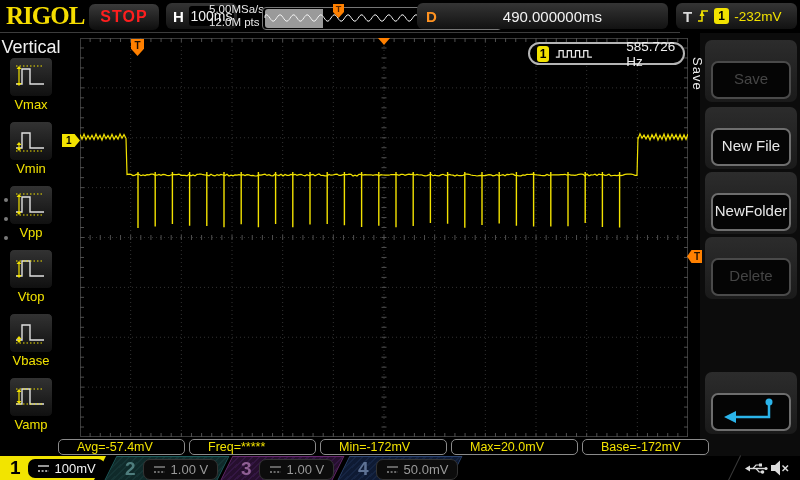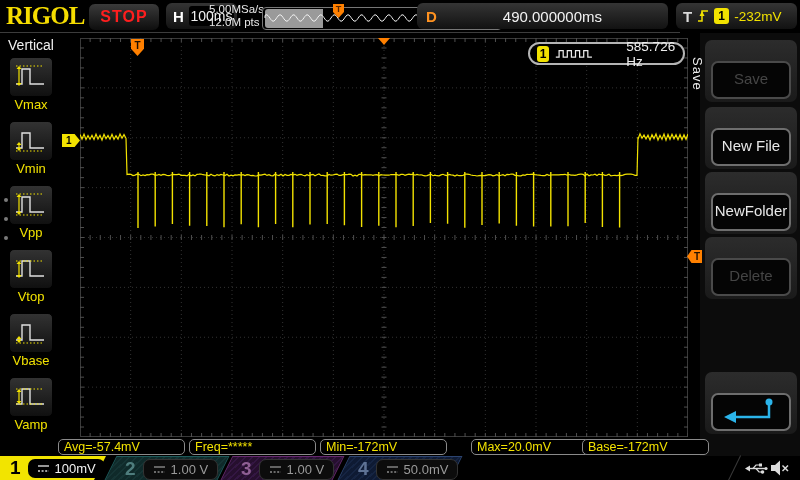--- a/index.html
+++ b/index.html
@@ -34,21 +34,21 @@
   .d-box .dv{flex:1;text-align:center;color:#f2f2f2;font-size:15px;}
   .t-box{position:absolute;left:676px;top:3px;width:121px;height:26px;border-radius:6px;
         background:linear-gradient(#343434,#121212);display:flex;align-items:center;gap:5px;padding-left:7px;box-sizing:border-box;}
   .t-box .tl{font-size:15px;font-weight:bold;color:#dcdcdc;}
   .chan-badge{width:15px;height:16px;background:#f2e200;border-radius:3px;color:#000;
         font-size:12px;font-weight:bold;text-align:center;line-height:16px;}
   .t-box .tv{color:#f2e200;font-size:13.5px;}
 
   
   .left-menu{position:absolute;left:0;top:33px;width:62px;bottom:25px;background:#000;}
-  .lm-title{position:absolute;left:0;top:4px;width:62px;text-align:center;color:#f0f0f0;font-size:14px;}
+  .lm-title{position:absolute;left:0;top:4px;width:62px;text-align:center;color:#f0f0f0;font-size:18px;}
   .lm-item{position:absolute;left:0;width:62px;height:62px;}
   .lm-btn{position:absolute;left:9px;top:0;width:42px;height:38px;border-radius:5px;
         background:linear-gradient(#323232,#101010);border:1px solid #000;}
   .lm-btn svg{position:absolute;left:3px;top:4px;}
   .lm-label{position:absolute;left:0;top:40px;width:62px;text-align:center;color:#f2e200;font-size:13px;}
   .lm-dot{position:absolute;left:4px;width:4px;height:4px;border-radius:50%;background:#7a7a7a;}
 
   
   .grid-wrap{position:absolute;left:80px;top:38px;width:608px;height:399px;}
   .mk{position:absolute;z-index:5;}
@@ -74,21 +74,21 @@
   .right-menu{position:absolute;left:700px;top:33px;width:100px;bottom:0;background:#0c0c0c;}
   .rm-tab{position:absolute;left:-10px;top:24px;writing-mode:vertical-rl;color:#ececec;font-size:13px;letter-spacing:1px;}
   .rm-slab{position:absolute;left:5px;width:92px;height:62px;border-radius:7px;
         background:linear-gradient(#2c2c2c,#1a1a1a);}
   .rm-btn{position:absolute;left:6px;top:21px;width:76px;height:34px;background:#050505;
         border:2px solid #6e6e6e;border-radius:7px;color:#e8e8e8;font-size:15px;text-align:center;line-height:32px;}
   .rm-btn.disabled{color:#454545;border-color:#4a4a4a;}
 
   
   .meas{position:absolute;top:439px;height:16px;background:#000;border:1px solid #8a8a8a;border-radius:5px;
-        color:#f2e200;font-size:12.5px;line-height:15px;padding-left:5px;box-sizing:border-box;width:127px;}
+        color:#f2e200;font-size:12.5px;line-height:15px;padding-left:18px;box-sizing:border-box;width:127px;}
 
   
   .ch-bar{position:absolute;left:0;top:456px;width:700px;height:24px;background:#000;overflow:hidden;}
   .ch-tab{position:absolute;top:0;height:24px;transform:skewX(-26.5deg);}
   .ch-inner{transform:skewX(26.5deg);height:24px;display:flex;align-items:center;gap:7px;}
   .ch-num{font-size:19px;font-weight:bold;}
   .ch-box{height:19px;border-radius:7px;display:flex;align-items:center;gap:5px;padding:0 9px;font-size:13px;}
   .ch1-tab{left:-18px;width:118px;background:#f2e400;}
   .ch1-tab .ch-inner{padding-left:28px;}
   .ch1-tab .ch-num{color:#000;}
@@ -582,21 +582,21 @@
           <path d="M50,10 V22 H16" fill="none" stroke="#2bb4ea" stroke-width="2.5"></path>
           <polygon points="17,16 17,28 5,22" fill="#2bb4ea"></polygon>
         </svg>
       </div>
     </div>
   </div>
 
   <div class="meas" style="left:58px">Avg=-57.4mV</div>
   <div class="meas" style="left:189px">Freq=*****</div>
   <div class="meas" style="left:320px">Min=-172mV</div>
-  <div class="meas" style="left:471px">Max=20.0mV</div>
+  <div class="meas" style="left:451px">Max=20.0mV</div>
   <div class="meas" style="left:582px">Base=-172mV</div>
 
   <div class="ch-bar">
     <div class="ch-tab ch1-tab">
       <div class="ch-inner">
         <span class="ch-num">1</span>
         <span class="ch-box">
           <svg width="13" height="9" viewBox="0 0 13 9">
             <line x1="1" y1="2" x2="12" y2="2" stroke="#d8d8d8" stroke-width="1.4"></line>
             <line x1="1" y1="7" x2="12" y2="7" stroke="#d8d8d8" stroke-width="1.4" stroke-dasharray="2 1.6"></line>

